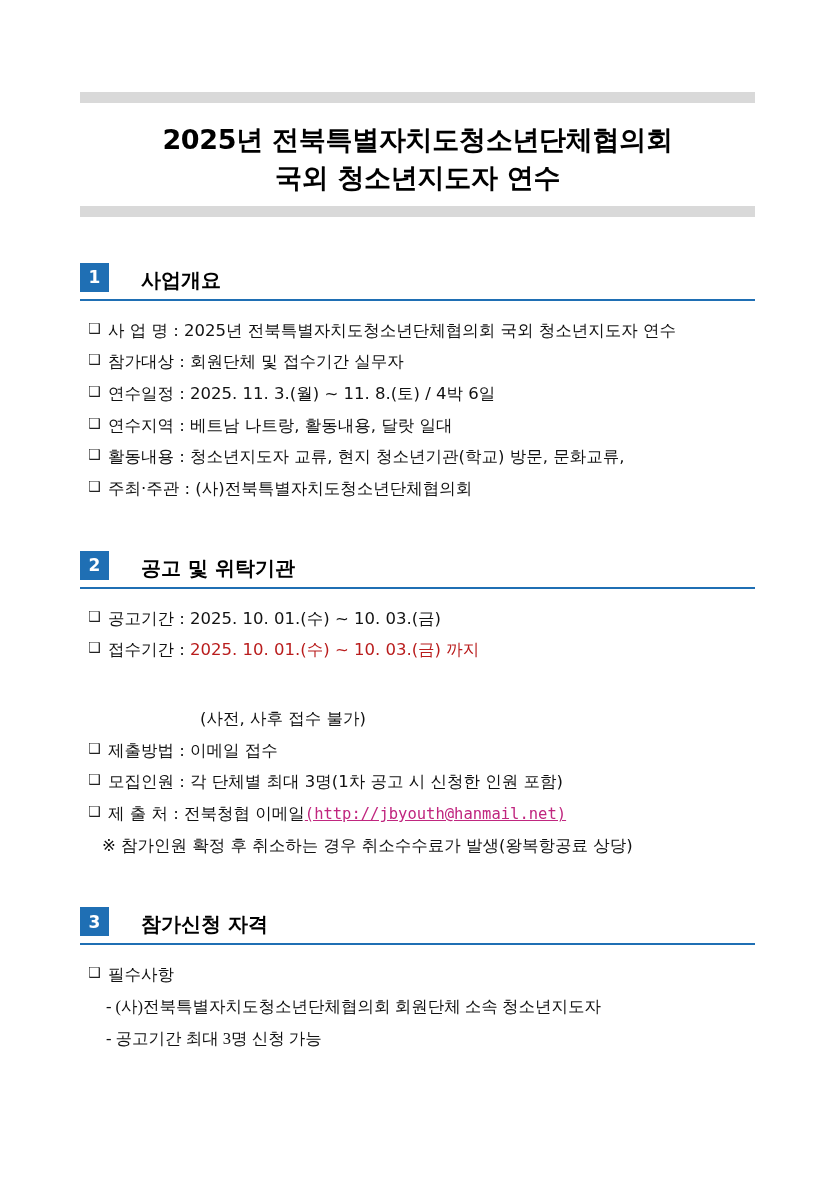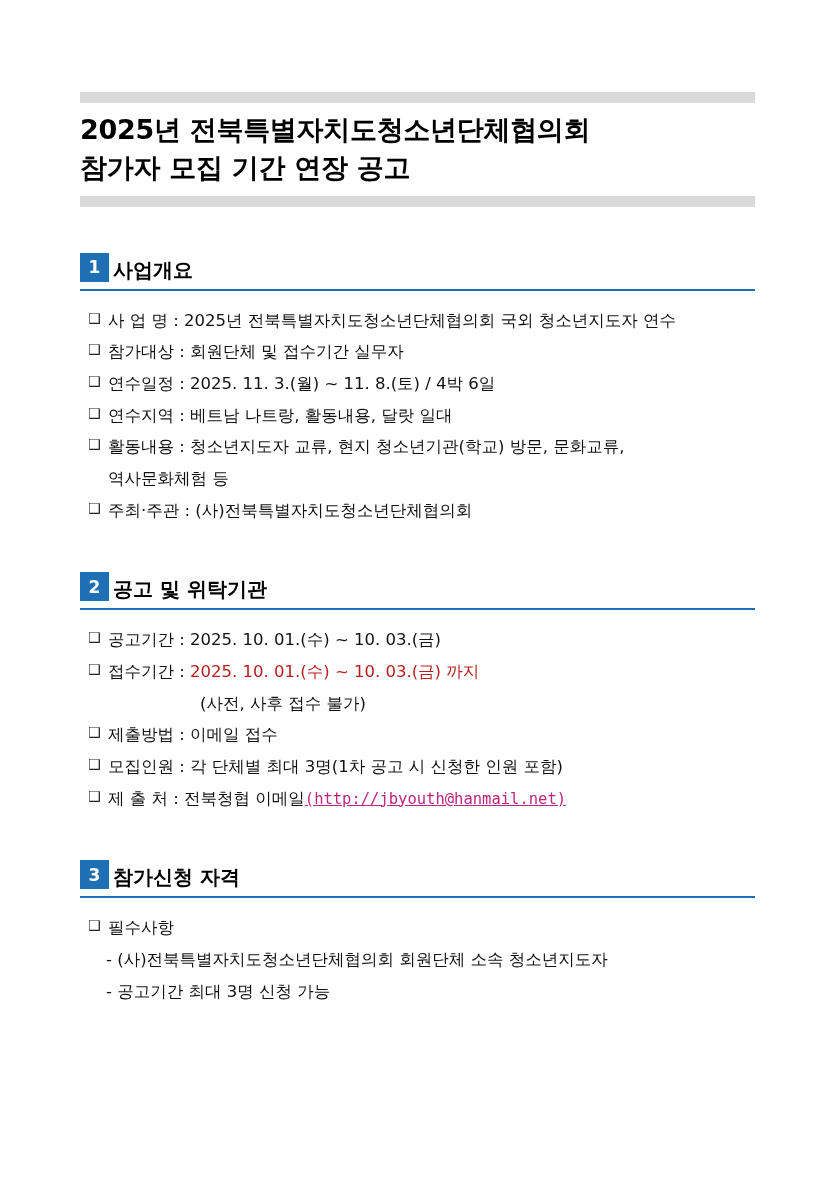--- a/index.html
+++ b/index.html
@@ -29,22 +29,22 @@
     position: relative;
   }
   .title-rule {
     height: 11px;
     background: #d9d9d9;
   }
   .title-rule.bottom {
     margin-top: 6px;
   }
   .title-lines {
-    text-align: left;
-    padding: 8px 0 2px 0;
+    text-align: center;
+    padding: 18px 0 2px 0;
   }
   .title-line {
     font-size: 27px;
     font-weight: bold;
     letter-spacing: -0.3px;
     line-height: 1.42;
     color: #000000;
     white-space: nowrap;
   }
 
@@ -67,21 +67,21 @@
     font-weight: bold;
     display: flex;
     align-items: center;
     justify-content: center;
     flex: 0 0 auto;
   }
   .sec-title {
     font-size: 20px;
     font-weight: bold;
     color: #000000;
-    margin-left: 4px;
+    margin-left: 32px;
     line-height: 1.1;
     padding-bottom: 1px;
   }
   .sec-rule {
     height: 2px;
     background: #1f6fb4;
     margin-top: 7px;
   }
 
   
@@ -107,28 +107,30 @@
     flex: 1 1 auto;
     white-space: pre-wrap;
   }
   .cont {
     padding-left: 28px;
     white-space: pre-wrap;
   }
   .indent-1 {
     padding-left: 120px;
     white-space: pre-wrap;
+    margin-top: 37px;
   }
   .note {
     padding-left: 22px;
     white-space: pre-wrap;
   }
   .dash {
     padding-left: 26px;
     white-space: pre-wrap;
+    font-family: Liberation Serif, serif;
   }
   .dash-cont {
     padding-left: 46px;
     white-space: pre-wrap;
   }
   .purple {
     color: #b91c1c;
   }
   .mail {
     color: #c0267f;
@@ -140,21 +142,21 @@
 </style>
 </head>
 <body>
 
 <div class="page">
 
   <div class="title-block">
     <div class="title-rule"></div>
     <div class="title-lines">
       <div class="title-line">2025년 전북특별자치도청소년단체협의회</div>
-      <div class="title-line">참가자 모집 기간 연장 공고</div>
+      <div class="title-line">국외 청소년지도자 연수</div>
     </div>
     <div class="title-rule bottom"></div>
   </div>
 
   <div class="section">
     <div class="sec-head">
       <div class="sec-num">1</div>
       <div class="sec-title">사업개요</div>
     </div>
     <div class="sec-rule"></div>
@@ -178,21 +180,20 @@
       <div class="li">
         <span class="bullet">❑</span>
         <span class="li-text">연수지역 : 베트남 나트랑, 활동내용, 달랏 일대</span>
       </div>
 
       <div class="li">
         <span class="bullet">❑</span>
         <span class="li-text">활동내용 : 청소년지도자 교류, 현지 청소년기관(학교) 방문, 문화교류,</span>
       </div>
 
-      <div class="cont">역사문화체험 등</div>
 
       <div class="li">
         <span class="bullet">❑</span>
         <span class="li-text">주최·주관 : (사)전북특별자치도청소년단체협의회</span>
       </div>
 
     </div>
   </div>
 
   <div class="section">
@@ -223,20 +224,21 @@
       <div class="li">
         <span class="bullet">❑</span>
         <span class="li-text">모집인원 : 각 단체별 최대 3명(1차 공고 시 신청한 인원 포함)</span>
       </div>
 
       <div class="li">
         <span class="bullet">❑</span>
         <span class="li-text"><span>제 출 처 : 전북청협 이메일</span><span class="mail">(http://jbyouth@hanmail.net)</span></span>
       </div>
 
+      <div class="note">※ 참가인원 확정 후 취소하는 경우 취소수수료가 발생(왕복항공료 상당)</div>
 
     </div>
   </div>
 
   <div class="section">
     <div class="sec-head">
       <div class="sec-num">3</div>
       <div class="sec-title">참가신청 자격</div>
     </div>
     <div class="sec-rule"></div>

